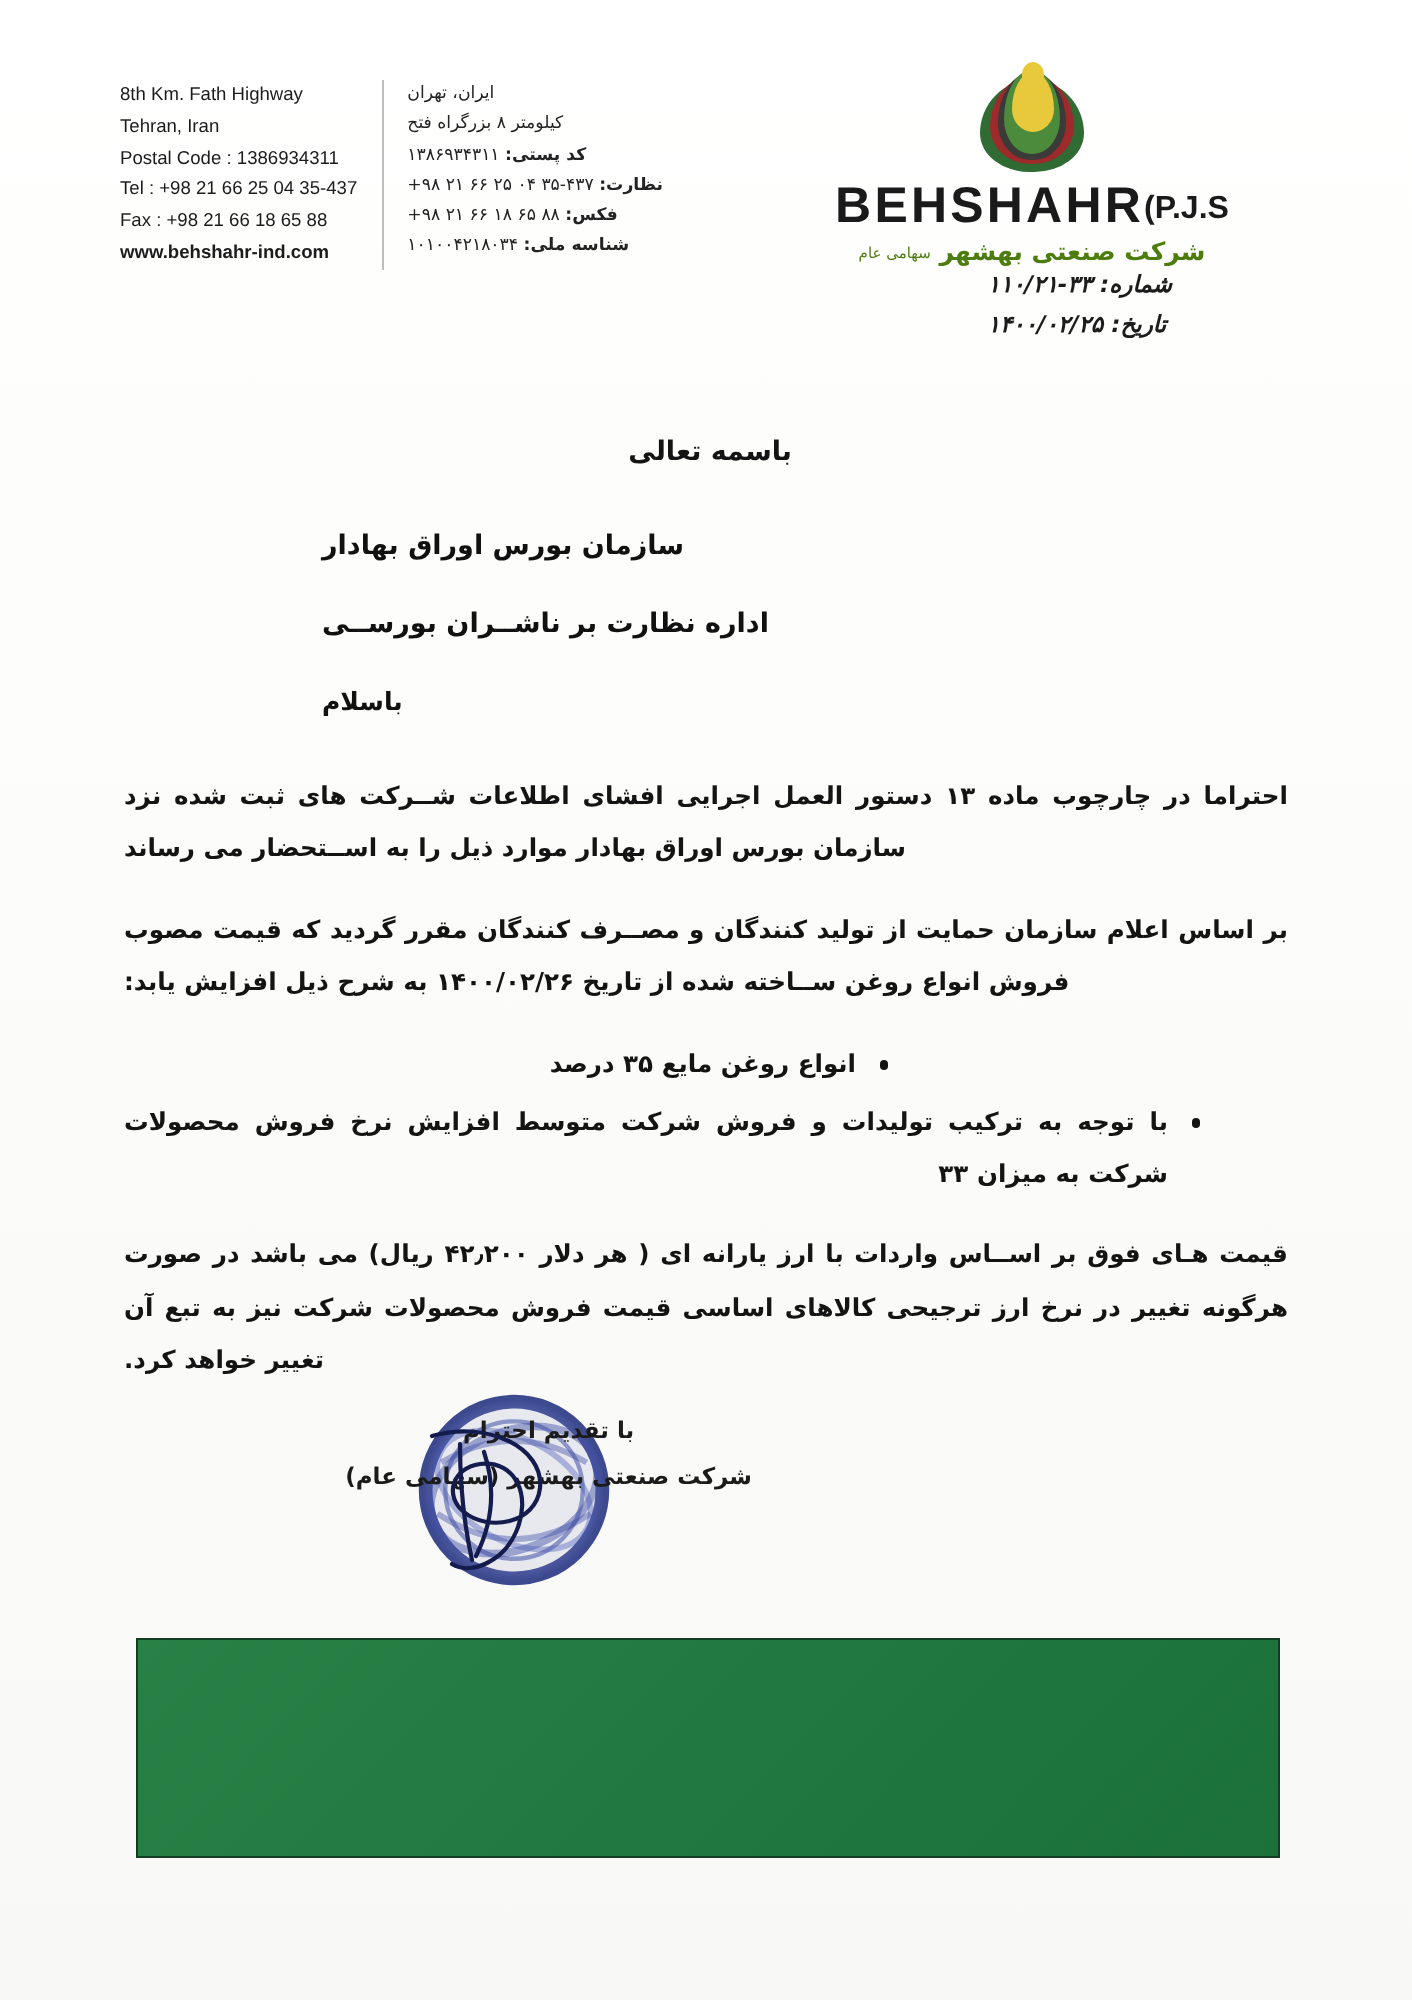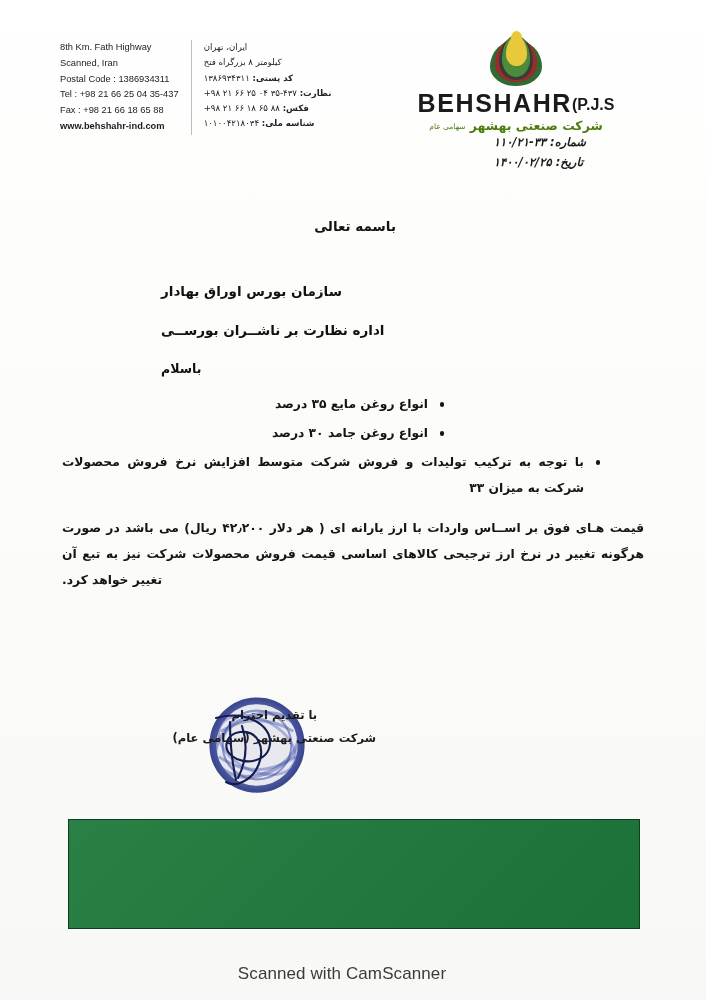--- a/index.html
+++ b/index.html
@@ -171,21 +171,21 @@
   .bismillah {
     position: absolute;
     top: 218px;
     right: 310px;
     font-size: 13.5px;
     font-weight: bold;
     color: #141414;
   }
   .addressee {
     position: absolute;
-    top: 283px;
+    top: 265px;
     right: 60px;
     width: 560px;
     text-align: left;
     padding-left: 75px;
     box-sizing: border-box;
     direction: rtl;
   }
   .addressee .ln1,
   .addressee .ln2 {
     font-size: 13.5px;
@@ -377,42 +377,43 @@
         <div>
           <span class="lbl">شناسه ملی:</span>
           <span>۱۰۱۰۰۴۲۱۸۰۳۴</span>
         </div>
       </div>
 
       <div class="contact-sep"></div>
 
       <div class="contact-en">
         <div>8th Km. Fath Highway</div>
-        <div>Scanned, Iran</div>
+        <div>Tehran, Iran</div>
         <div>Postal Code : 1386934311</div>
         <div>Tel  : +98 21 66 25 04 35-437</div>
         <div>Fax : +98 21 66 18 65 88</div>
         <div class="site">www.behshahr-ind.com</div>
       </div>
     </div>
   </div>
 
   <div class="bismillah">باسمه تعالی</div>
 
   <div class="addressee">
     <div class="ln1">سازمان بورس اوراق بهادار</div>
     <div class="ln2">اداره نظارت بر ناشــران بورســی</div>
     <div class="ln3">باسلام</div>
   </div>
 
   <div class="body-wrap">
+    <div class="para">احتراما در چارچوب ماده ۱۳ دستور العمل اجرایی افشای اطلاعات شــرکت های ثبت شده نزد سازمان بورس اوراق بهادار موارد ذیل  را  به اســتحضار می رساند</div>
+    <div class="para">بر اساس اعلام سازمان حمایت از تولید کنندگان و مصــرف کنندگان مقرر گردید که قیمت مصوب فروش انواع روغن ســاخته شده از تاریخ ۱۴۰۰/۰۲/۲۶ به شرح ذیل افزایش یابد:</div>
 
     <ul class="bullets">
       <li class="b1">انواع روغن مایع ۳۵ درصد</li>
-      <li class="b2">انواع روغن جامد ۳۰ درصد</li>
       <li class="b3">
         <span>با توجه به ترکیب تولیدات و فروش شرکت متوسط افزایش نرخ فروش محصولات شرکت به میزان ۳۳</span>
       </li>
     </ul>
 
     <div class="para closing">قیمت هـای فوق بر اســاس واردات با ارز یارانه ای ( هر دلار  ۴۲٫۲۰۰ ریال) می باشد در صورت هرگونه تغییر در نرخ ارز ترجیحی کالاهای اساسی قیمت فروش محصولات شرکت نیز به تبع آن تغییر خواهد کرد.</div>
   </div>
 
   <div class="sign-area">
 
@@ -442,16 +443,13 @@
     </svg>
 
     <div class="sign-text">
       <div>با تقدیم احترام</div>
       <div>شرکت صنعتی بهشهر (سهامی عام)</div>
     </div>
   </div>
 
   <div class="green-bar"></div>
 
-  <div class="footer">
-    <span class="cs">Scanned with CamScanner</span>
-  </div>
 </div>
 
 </body></html>

